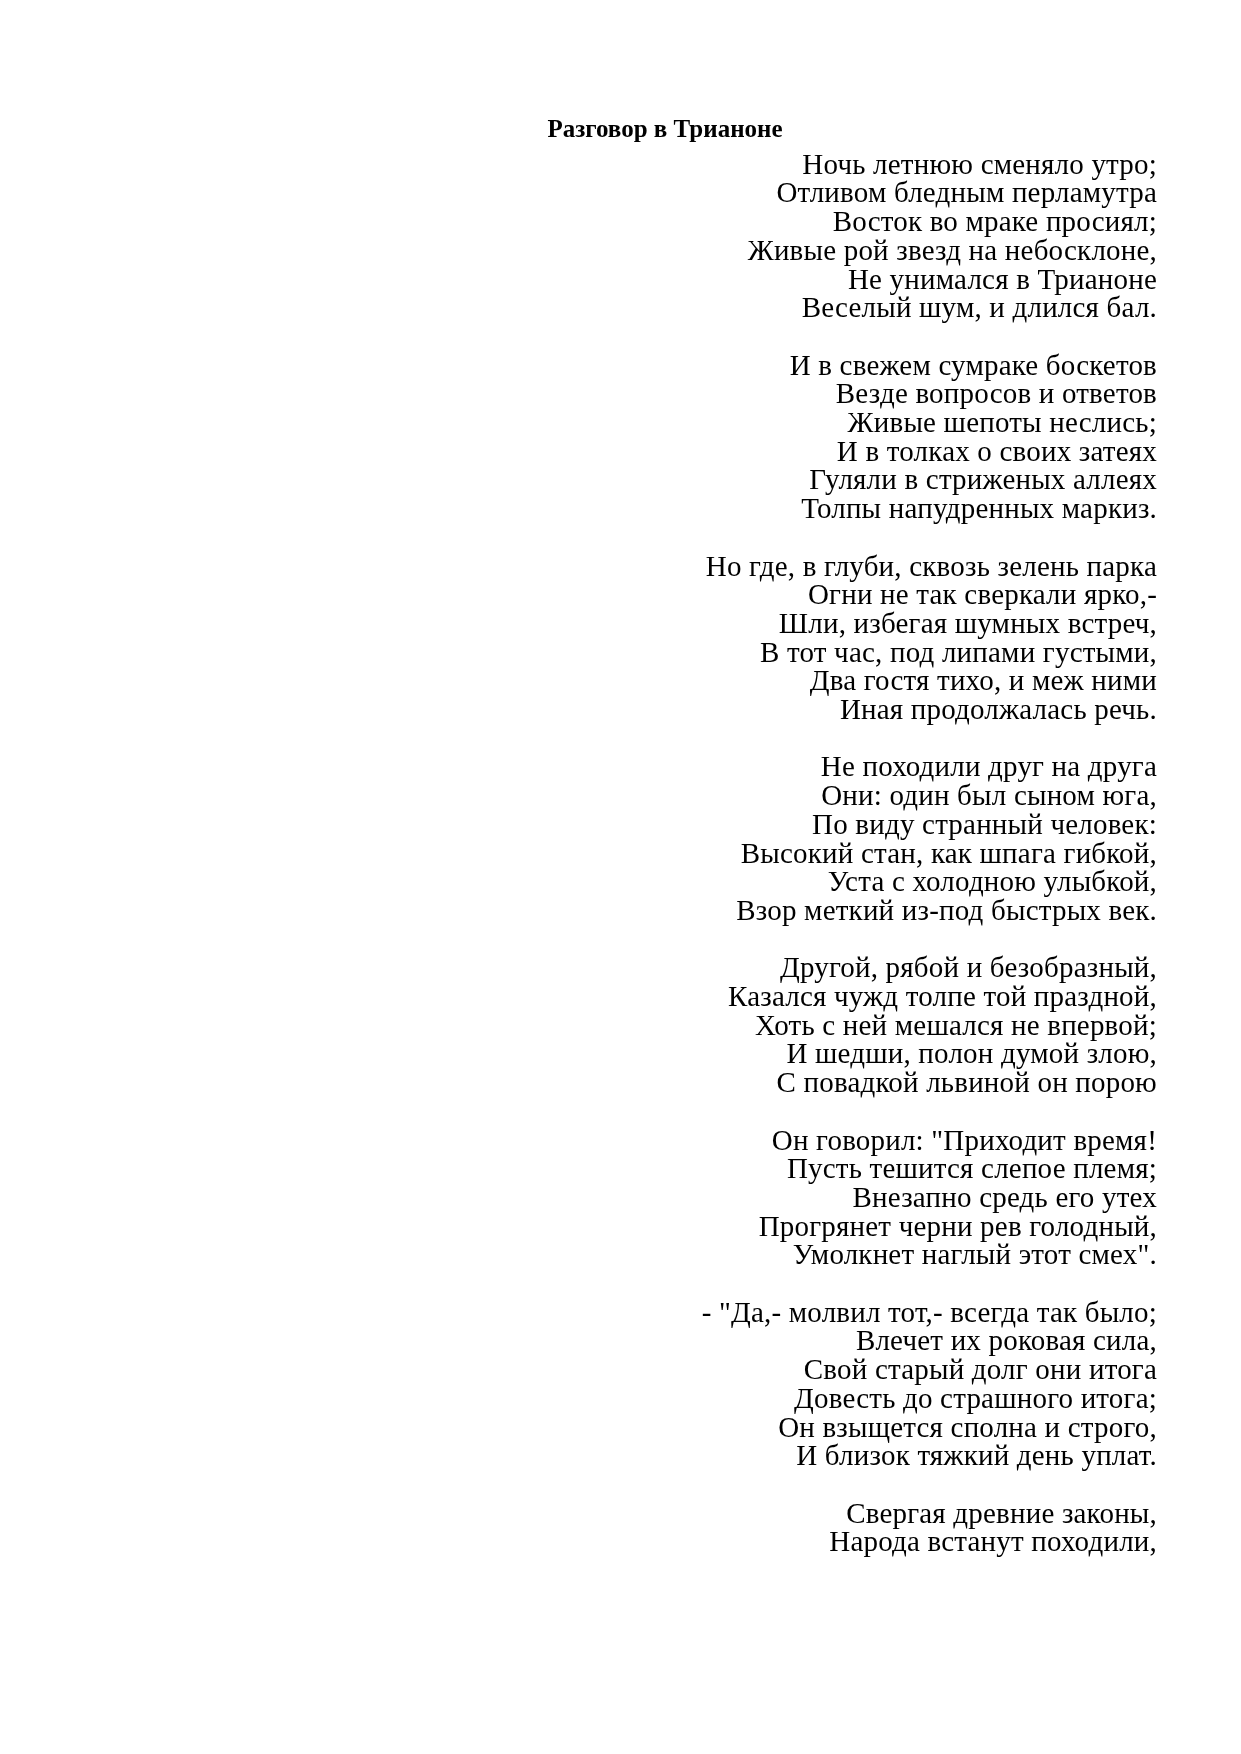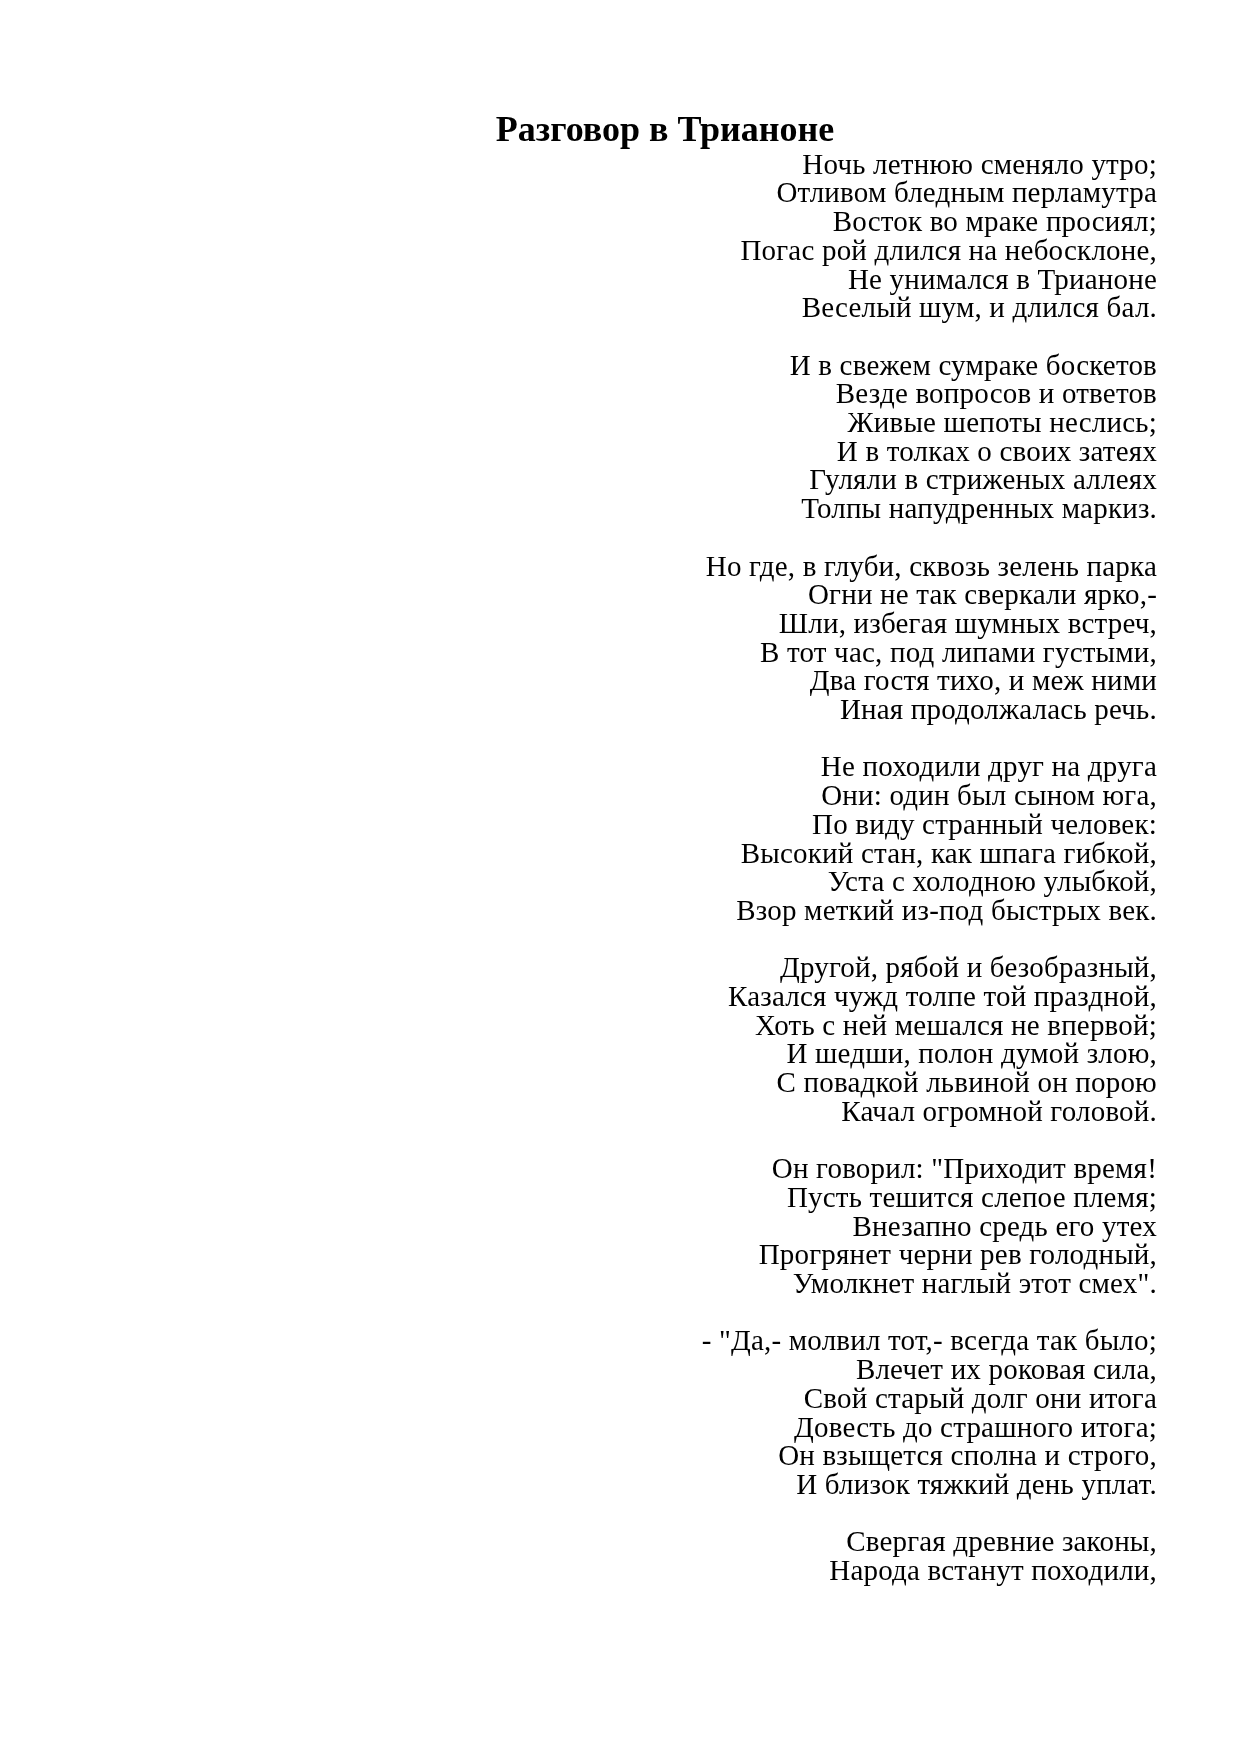--- a/index.html
+++ b/index.html
@@ -15,21 +15,21 @@
     color: #000000;
   }
   .page {
     box-sizing: border-box;
     width: 1241px;
     height: 1754px;
     padding: 115px 84px 0 173px;
     background: #ffffff;
   }
   .poem-title {
-    font-size: 36px;
+    font-size: 25px;
     line-height: 28.7px;
     font-weight: bold;
     text-align: center;
     margin: 0 0 6px 0;
   }
   .stanza {
     margin: 0 0 28.7px 0;
     text-align: right;
   }
   .stanza:last-child {
@@ -46,21 +46,21 @@
 <body>
 
 <div class="page">
 
   <div class="poem-title">Разговор в Трианоне</div>
 
   <div class="stanza">
     <div class="poem-line">Ночь летнюю сменяло утро;</div>
     <div class="poem-line">Отливом бледным перламутра</div>
     <div class="poem-line">Восток во мраке просиял;</div>
-    <div class="poem-line">Погас рой длился на небосклоне,</div>
+    <div class="poem-line">Живые рой звезд на небосклоне,</div>
     <div class="poem-line">Не унимался в Трианоне</div>
     <div class="poem-line">Веселый шум, и длился бал.</div>
   </div>
 
   <div class="stanza">
     <div class="poem-line">И в свежем сумраке боскетов</div>
     <div class="poem-line">Везде вопросов и ответов</div>
     <div class="poem-line">Живые шепоты неслись;</div>
     <div class="poem-line">И в толках о своих затеях</div>
     <div class="poem-line">Гуляли в стриженых аллеях</div>
@@ -84,21 +84,20 @@
     <div class="poem-line">Уста с холодною улыбкой,</div>
     <div class="poem-line">Взор меткий из-под быстрых век.</div>
   </div>
 
   <div class="stanza">
     <div class="poem-line">Другой, рябой и безобразный,</div>
     <div class="poem-line">Казался чужд толпе той праздной,</div>
     <div class="poem-line">Хоть с ней мешался не впервой;</div>
     <div class="poem-line">И шедши, полон думой злою,</div>
     <div class="poem-line">С повадкой львиной он порою</div>
-    <div class="poem-line">Качал огромной головой.</div>
   </div>
 
   <div class="stanza">
     <div class="poem-line">Он говорил: "Приходит время!</div>
     <div class="poem-line">Пусть тешится слепое племя;</div>
     <div class="poem-line">Внезапно средь его утех</div>
     <div class="poem-line">Прогрянет черни рев голодный,</div>
     <div class="poem-line">Умолкнет наглый этот смех".</div>
   </div>
 

